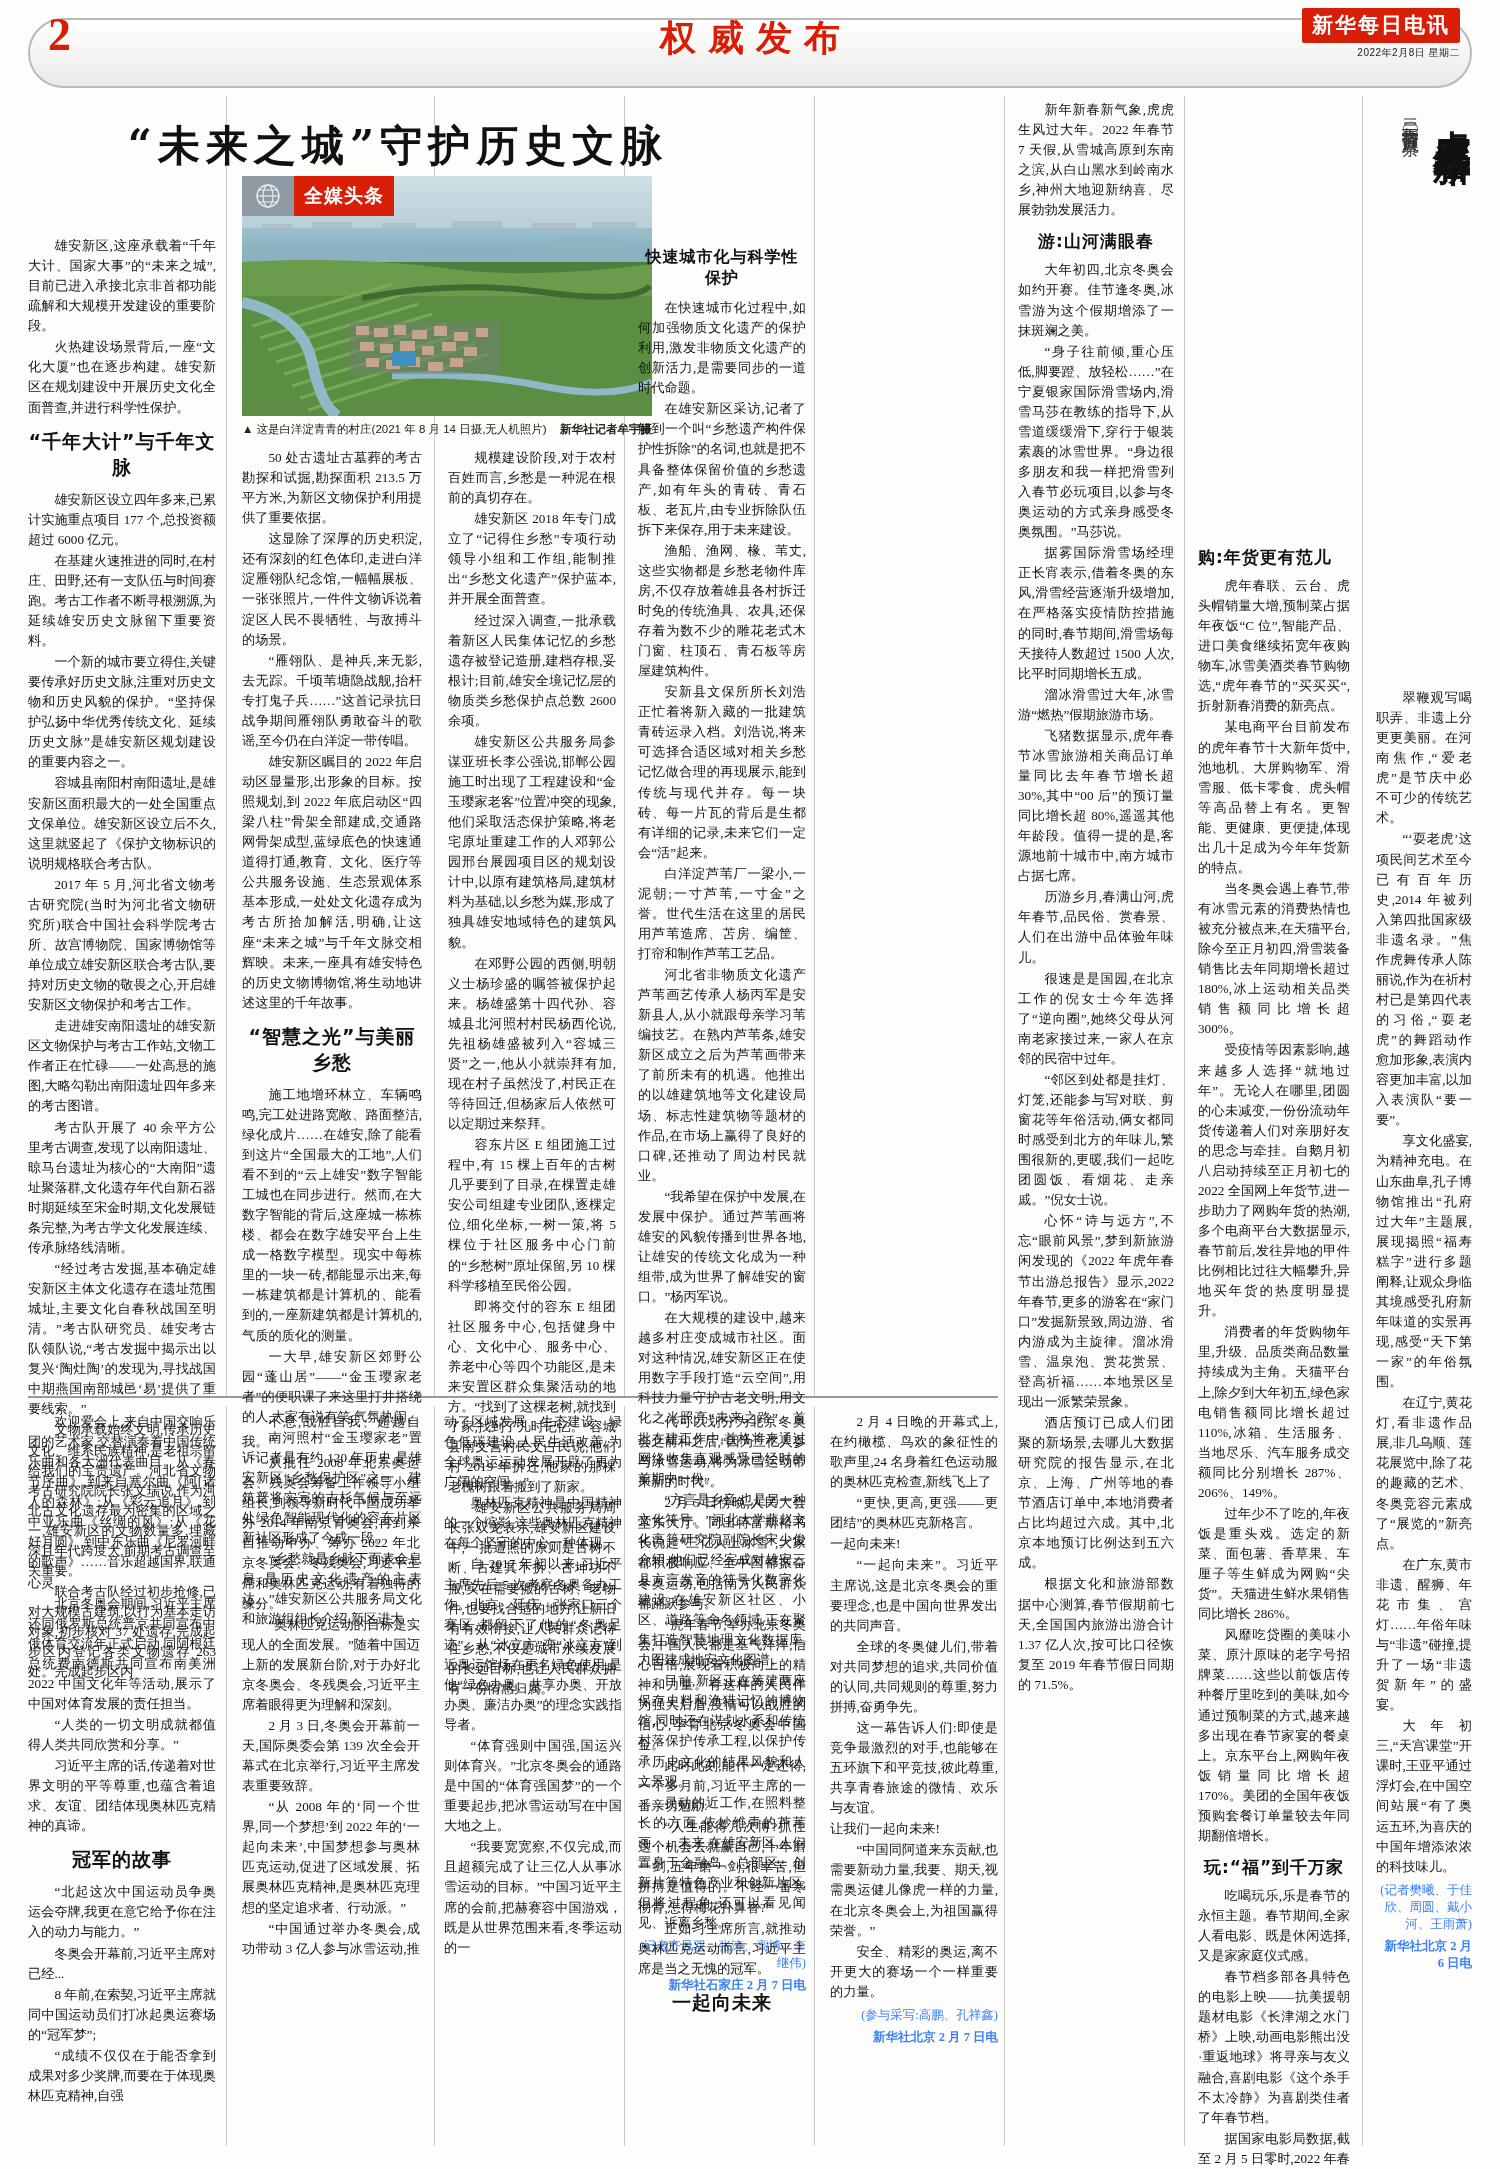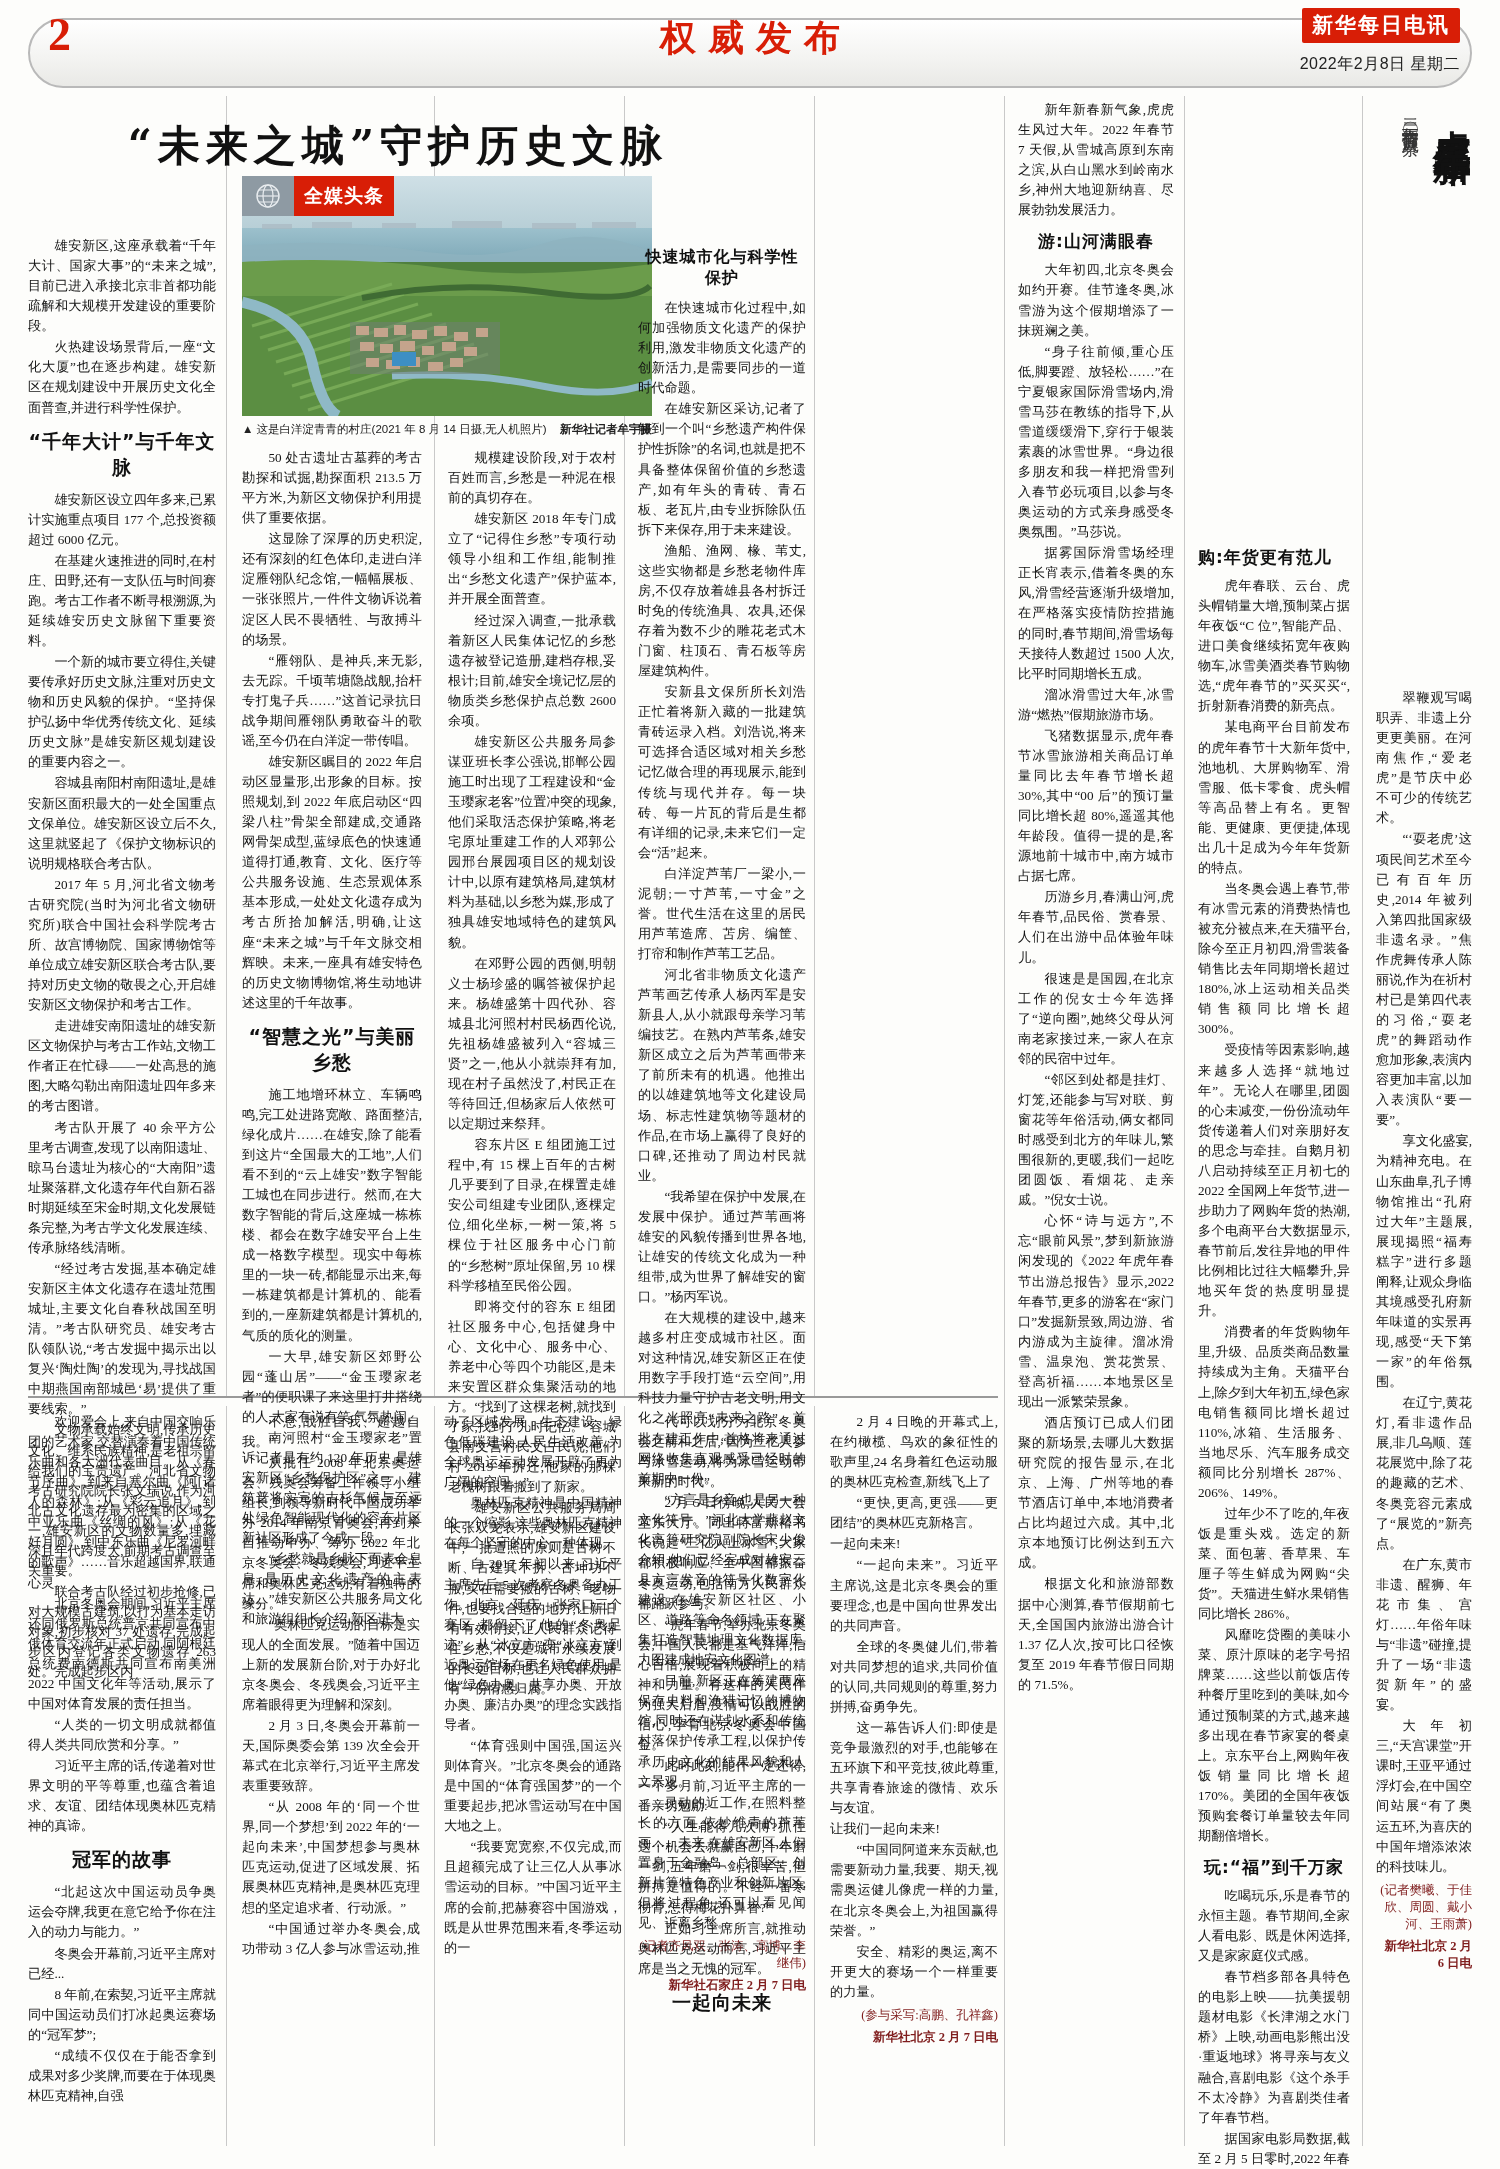--- a/index.html
+++ b/index.html
@@ -41,22 +41,22 @@
   .brand-logo {
     display:inline-block;
     background:#d81e06; color:#fff;
     font-size:21px; font-weight:bold;
     padding:3px 10px 4px 10px;
     letter-spacing:2px;
     font-family:"DejaVu Serif","Liberation Serif",serif;
     border-radius:2px;
   }
   .brand-date {
-    margin-top:11px;
-    font-size:16px; color:#222; letter-spacing:.5px;
+    margin-top:3px;
+    font-size:10px; color:#222; letter-spacing:.5px;
     font-family:"Liberation Sans",sans-serif;
   }
 
   
   .page-body { position:absolute; left:28px; top:96px; width:1444px; height:2055px; }
 
   .rule-v {
     position:absolute; top:0; width:1px; background:#c9c9c9;
   }
 
@@ -134,21 +134,21 @@
     font-family:"DejaVu Sans","Liberation Sans",sans-serif;
     font-weight:bold;
     font-size:19px;
     letter-spacing:1px;
     margin:11px 0 9px 0;
     color:#111;
   }
   .subhead.sm { font-size:16px; }
   .byline {
     text-align:right; font-size:12.5px; margin-top:5px;
-    font-family:"Liberation Serif",serif; color:#7f1d1d;
+    font-family:"Liberation Serif",serif; color:#3b82f6;
   }
   .byline.b { font-weight:bold; }
 
   
   .feat-head {
     font-family:"DejaVu Sans","Liberation Sans",sans-serif;
     font-weight:bold; font-size:17px; letter-spacing:1px;
     margin:10px 0 7px 0; color:#111;
   }
 </style>

